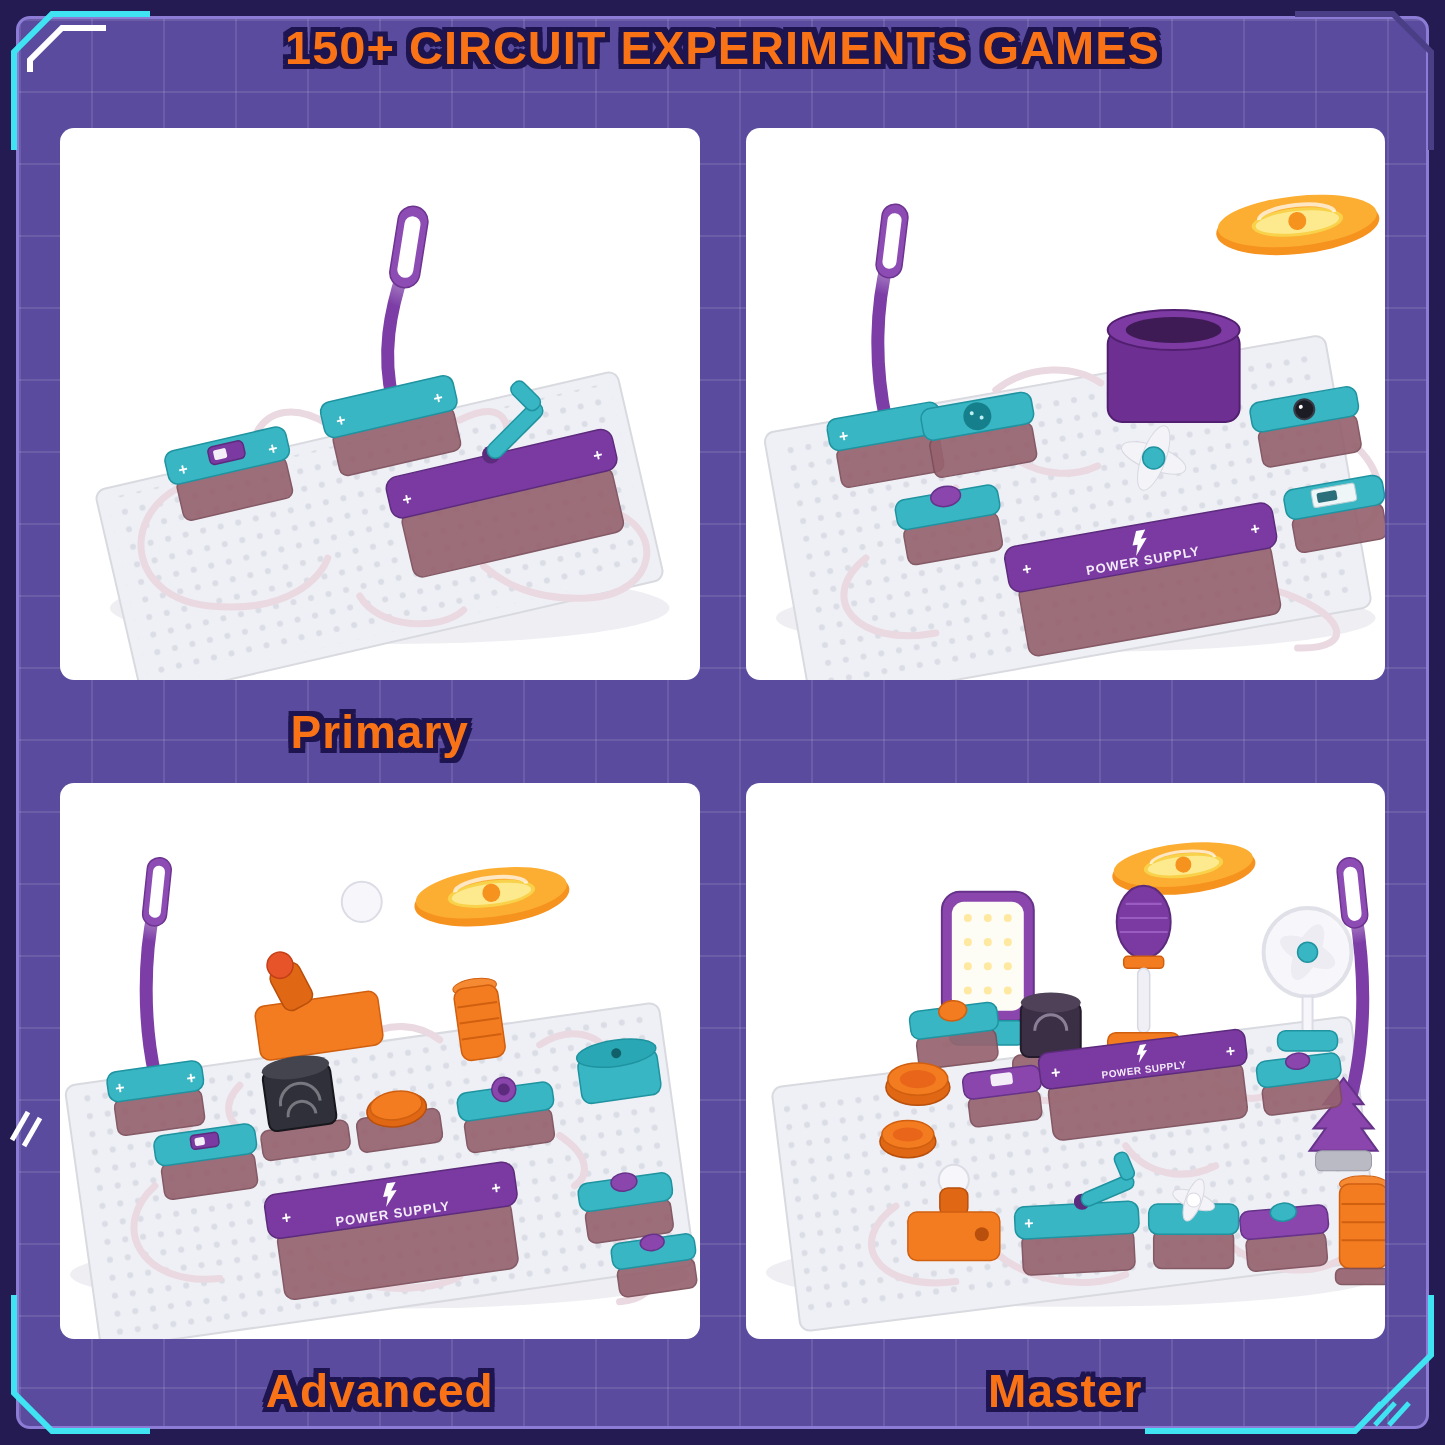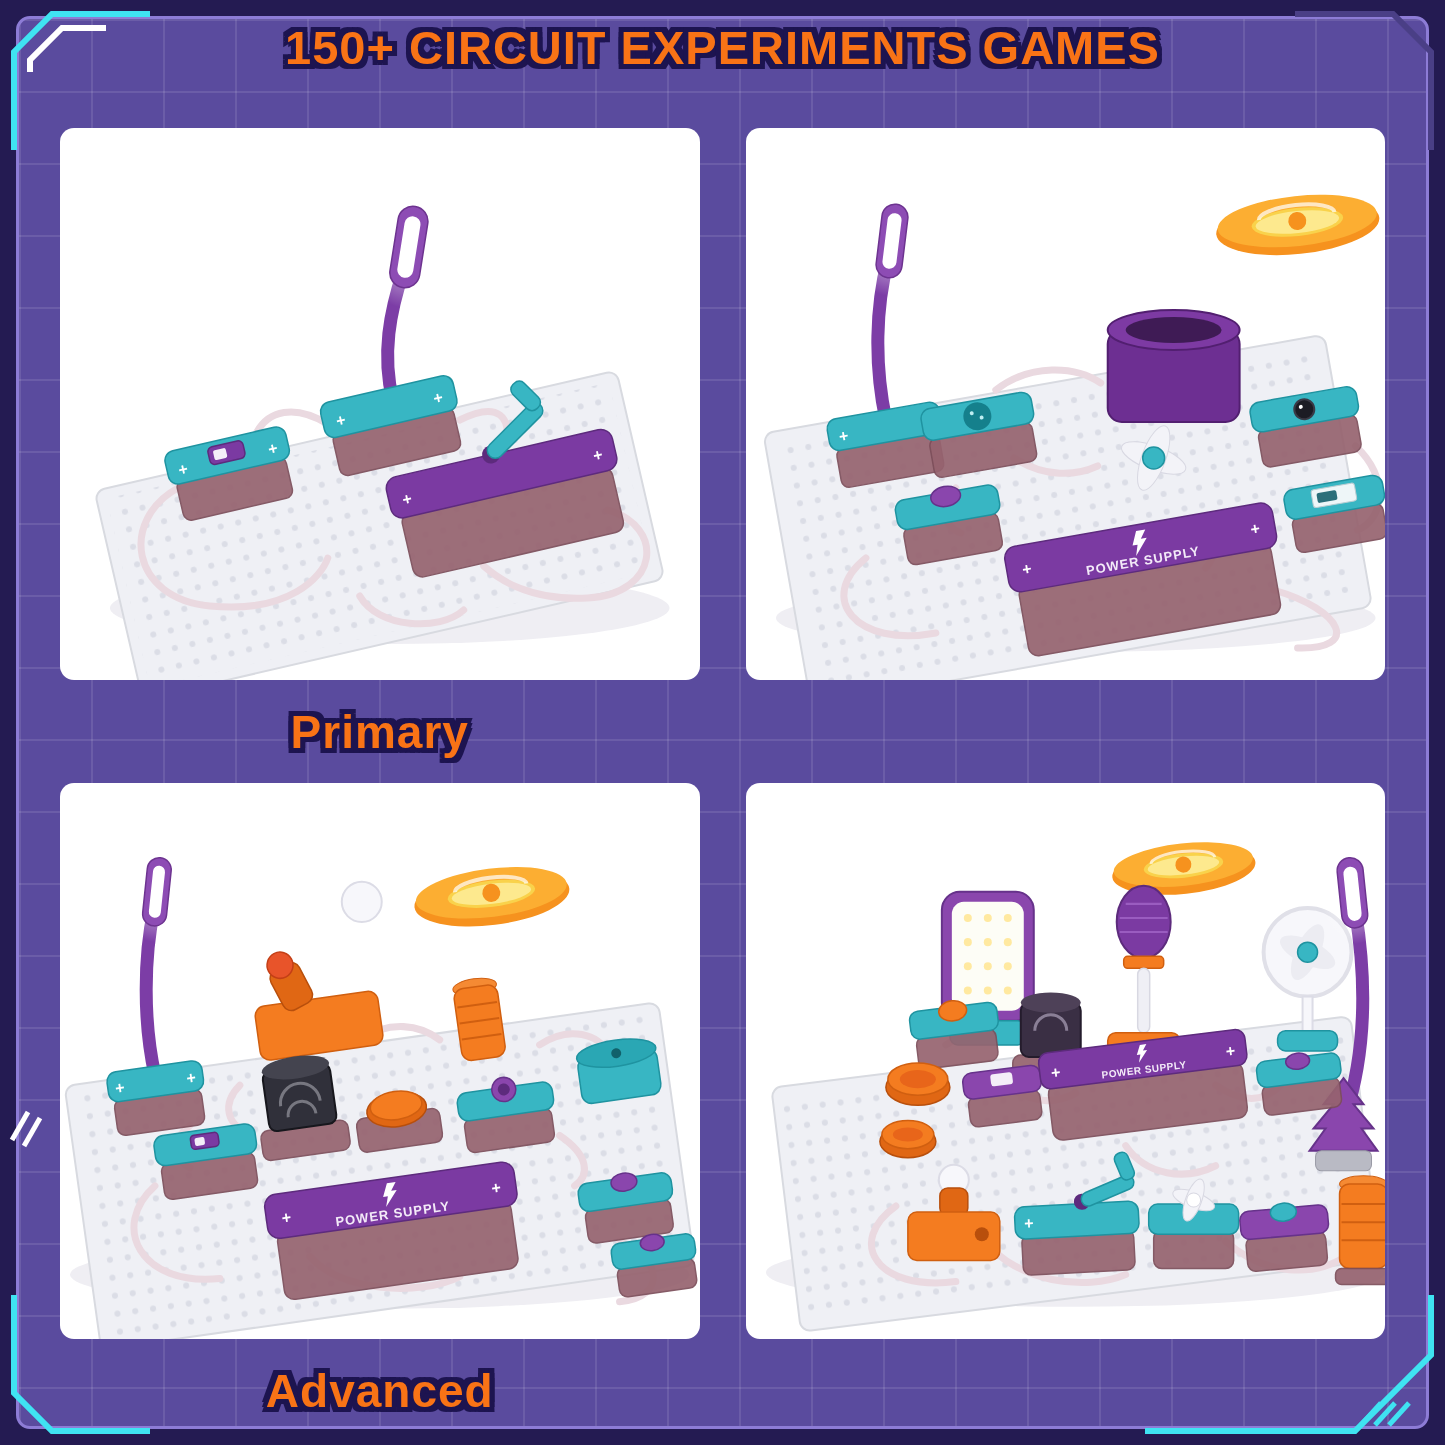--- a/index.html
+++ b/index.html
@@ -552,16 +552,17 @@
             <rect x="-104" y="-42" width="208" height="36" rx="10" class="lid-purple-dark"></rect>
             <g transform="translate(0,-30) scale(0.6)">
               <path class="bolt" d="M-2,-14 L-9,2 L-3,2 L-7,15 L9,-4 L2,-4 L9,-14 Z"></path>
             </g>
             <text class="ps-label-sm" x="0" y="-10">POWER SUPPLY</text>
             <text class="plus" x="-88" y="-16">+</text>
             <text class="plus" x="88" y="-16">+</text>
           </g>
         </svg>
       </div>
+      <div class="caption outlined">Master</div>
     </div>
 
   </main>
 </div>
 
 </body></html>

